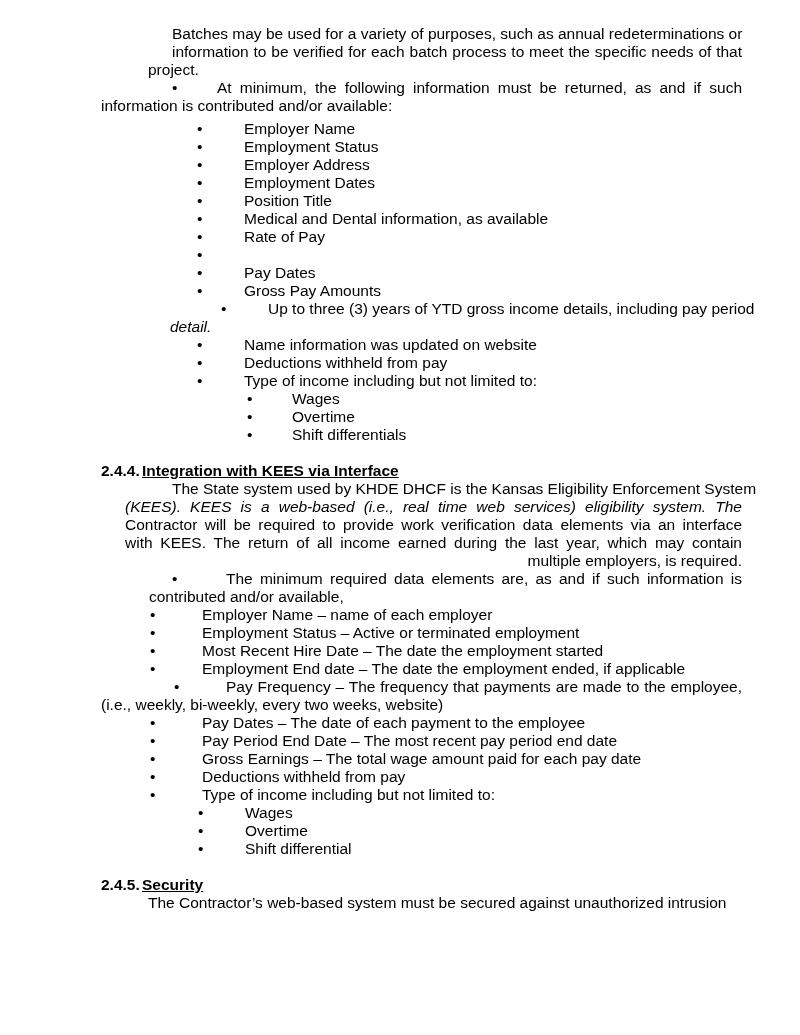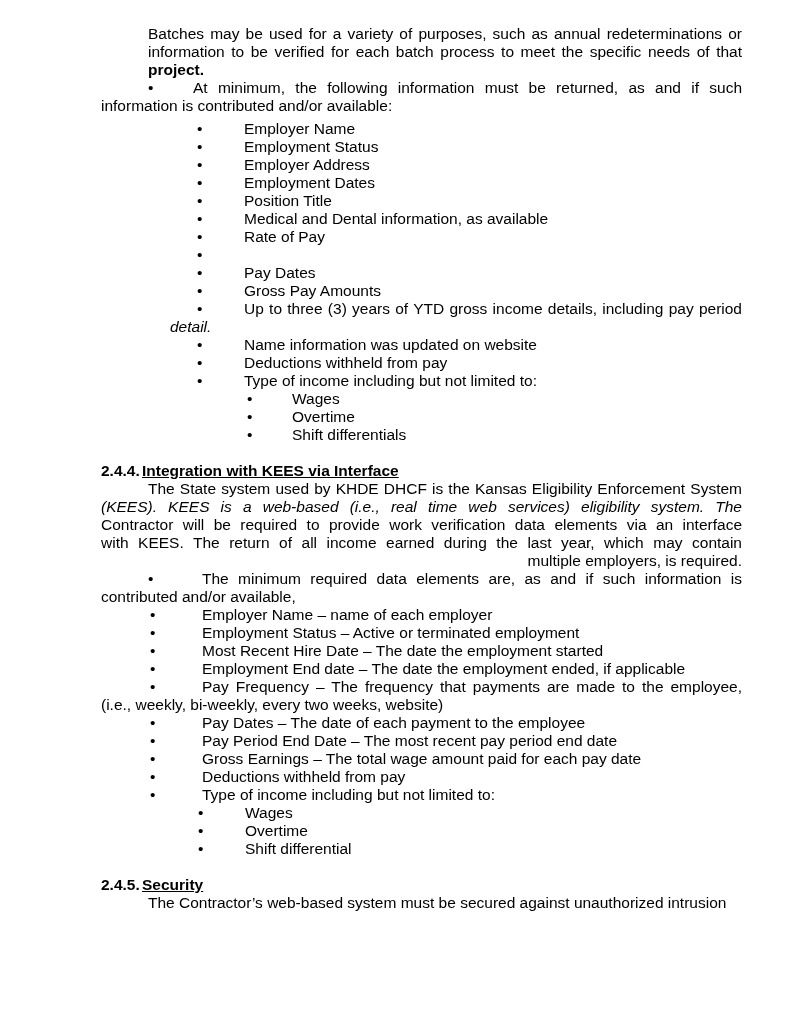--- a/index.html
+++ b/index.html
@@ -28,20 +28,21 @@
   }
   .line {
     position: relative;
     height: 18px;
     line-height: 18px;
     white-space: nowrap;
   }
   .line.j {
     text-align: justify;
     text-align-last: justify;
+    margin-left: 24px;
   }
   .bullet {
     position: absolute;
     top: 0;
     left: 0;
   }
   .heading .secnum {
     display: inline-block;
     width: 41px;
     font-weight: bold;
@@ -51,21 +52,21 @@
     text-decoration: underline;
   }
 </style>
 </head>
 <body>
 
 <div class="page">
   <div class="content" id="doc">
       <div class="line j" style="padding-left: 47px;"><span class="txt">Batches may be used for a variety of purposes, such as annual redeterminations or</span></div>
       <div class="line j" style="padding-left: 47px;"><span class="txt">information to be verified for each batch process to meet the specific needs of that</span></div>
-      <div class="line" style="padding-left: 47px; font-weight: bold;"><span class="txt">project.</span></div>
+      <div class="line" style="padding-left: 47px;"><span class="txt">project.</span></div>
       <div class="line j" style="padding-left: 92px;"><span class="bullet" style="left: 47px;">•</span><span class="txt">At minimum, the following information must be returned, as and if such</span></div>
       <div class="line" style="padding-left: 0px;"><span class="txt">information is contributed and/or available:</span></div>
       <div class="line" style="margin-top: 5px; padding-left: 143px;"><span class="bullet" style="left: 96px;">•</span><span class="txt">Employer Name</span></div>
       <div class="line" style="padding-left: 143px;"><span class="bullet" style="left: 96px;">•</span><span class="txt">Employment Status</span></div>
       <div class="line" style="padding-left: 143px;"><span class="bullet" style="left: 96px;">•</span><span class="txt">Employer Address</span></div>
       <div class="line" style="padding-left: 143px;"><span class="bullet" style="left: 96px;">•</span><span class="txt">Employment Dates</span></div>
       <div class="line" style="padding-left: 143px;"><span class="bullet" style="left: 96px;">•</span><span class="txt">Position Title</span></div>
       <div class="line" style="padding-left: 143px;"><span class="bullet" style="left: 96px;">•</span><span class="txt">Medical and Dental information, as available</span></div>
       <div class="line" style="padding-left: 143px;"><span class="bullet" style="left: 96px;">•</span><span class="txt">Rate of Pay</span></div>
       <div class="line" style="padding-left: 143px;"><span class="bullet" style="left: 96px;">•</span></div>
@@ -79,21 +80,21 @@
       <div class="line" style="padding-left: 191px;"><span class="bullet" style="left: 146px;">•</span><span class="txt">Wages</span></div>
       <div class="line" style="padding-left: 191px;"><span class="bullet" style="left: 146px;">•</span><span class="txt">Overtime</span></div>
       <div class="line" style="padding-left: 191px;"><span class="bullet" style="left: 146px;">•</span><span class="txt">Shift differentials</span></div>
       <div class="line heading" style="margin-top: 18px;"><span class="secnum">2.4.4.</span><span class="sectitle">Integration with KEES via Interface</span></div>
       <div class="line j" style="padding-left: 47px;"><span class="txt">The State system used by KHDE DHCF is the Kansas Eligibility Enforcement System</span></div>
       <div class="line j" style="padding-left: 0px; font-style: italic;"><span class="txt">(KEES). KEES is a web-based (i.e., real time web services) eligibility system. The</span></div>
       <div class="line j" style="padding-left: 0px;"><span class="txt">Contractor will be required to provide work verification data elements via an interface</span></div>
       <div class="line j" style="padding-left: 0px;"><span class="txt">with KEES. The return of all income earned during the last year, which may contain</span></div>
       <div class="line" style="padding-left: 0px; text-align: right;"><span class="txt">multiple employers, is required.</span></div>
       <div class="line j" style="padding-left: 101px;"><span class="bullet" style="left: 47px;">•</span><span class="txt">The minimum required data elements are, as and if such information is</span></div>
-      <div class="line" style="padding-left: 0px;"><span class="txt">contributed and/or available,</span></div>
+      <div class="line" style="padding-left: 0px; margin-left: 48px;"><span class="txt">contributed and/or available,</span></div>
       <div class="line" style="padding-left: 101px;"><span class="bullet" style="left: 49px;">•</span><span class="txt">Employer Name – name of each employer</span></div>
       <div class="line" style="padding-left: 101px;"><span class="bullet" style="left: 49px;">•</span><span class="txt">Employment Status – Active or terminated employment</span></div>
       <div class="line" style="padding-left: 101px;"><span class="bullet" style="left: 49px;">•</span><span class="txt">Most Recent Hire Date – The date the employment started</span></div>
       <div class="line" style="padding-left: 101px;"><span class="bullet" style="left: 49px;">•</span><span class="txt">Employment End date – The date the employment ended, if applicable</span></div>
       <div class="line j" style="padding-left: 101px;"><span class="bullet" style="left: 49px;">•</span><span class="txt">Pay Frequency – The frequency that payments are made to the employee,</span></div>
       <div class="line" style="padding-left: 0px;"><span class="txt">(i.e., weekly, bi-weekly, every two weeks, website)</span></div>
       <div class="line" style="padding-left: 101px;"><span class="bullet" style="left: 49px;">•</span><span class="txt">Pay Dates – The date of each payment to the employee</span></div>
       <div class="line" style="padding-left: 101px;"><span class="bullet" style="left: 49px;">•</span><span class="txt">Pay Period End Date – The most recent pay period end date</span></div>
       <div class="line" style="padding-left: 101px;"><span class="bullet" style="left: 49px;">•</span><span class="txt">Gross Earnings – The total wage amount paid for each pay date</span></div>
       <div class="line" style="padding-left: 101px;"><span class="bullet" style="left: 49px;">•</span><span class="txt">Deductions withheld from pay</span></div>

